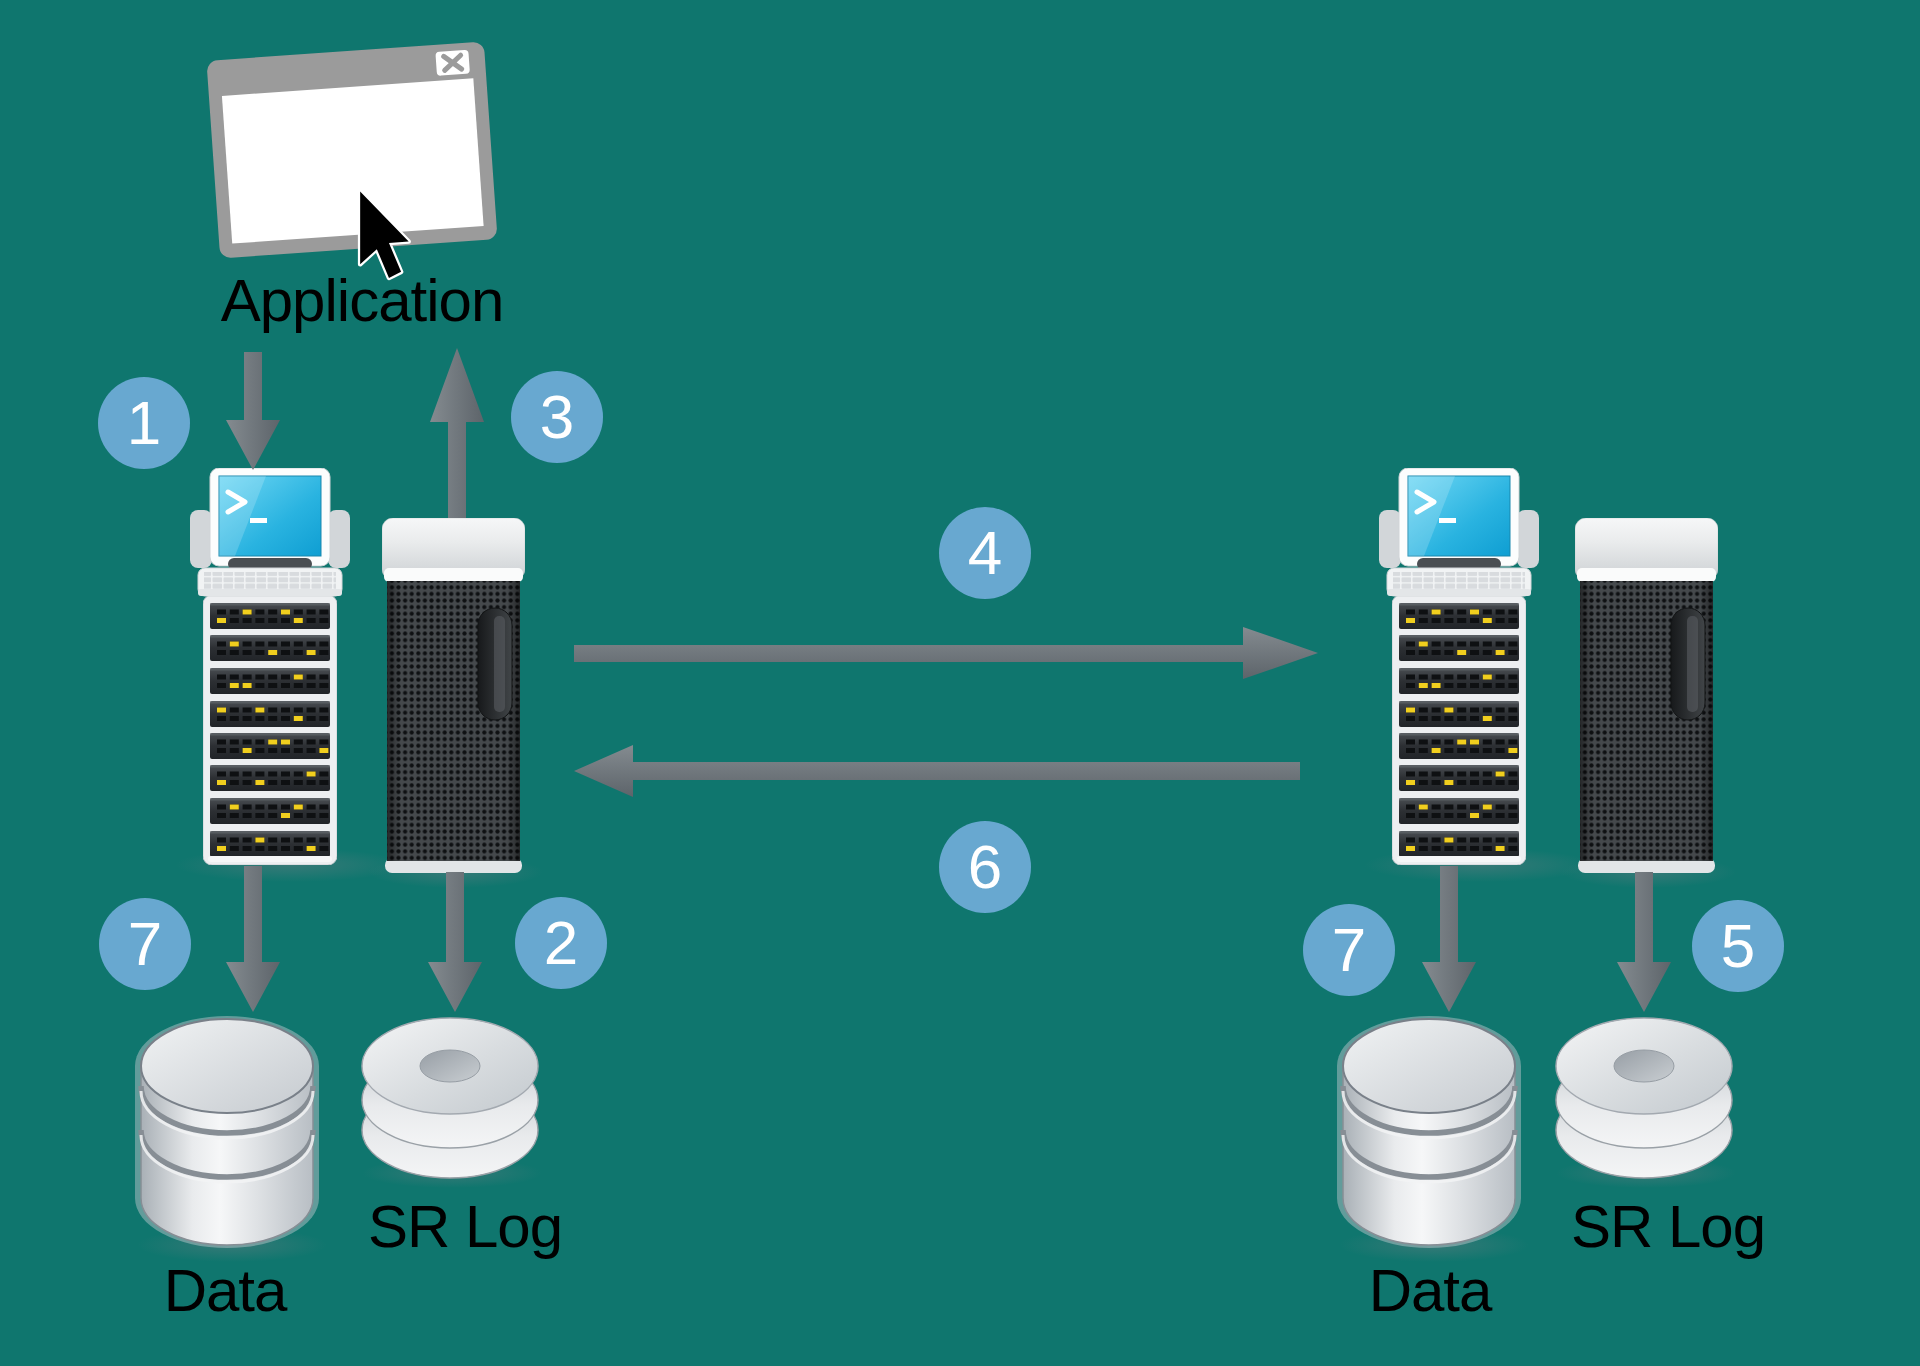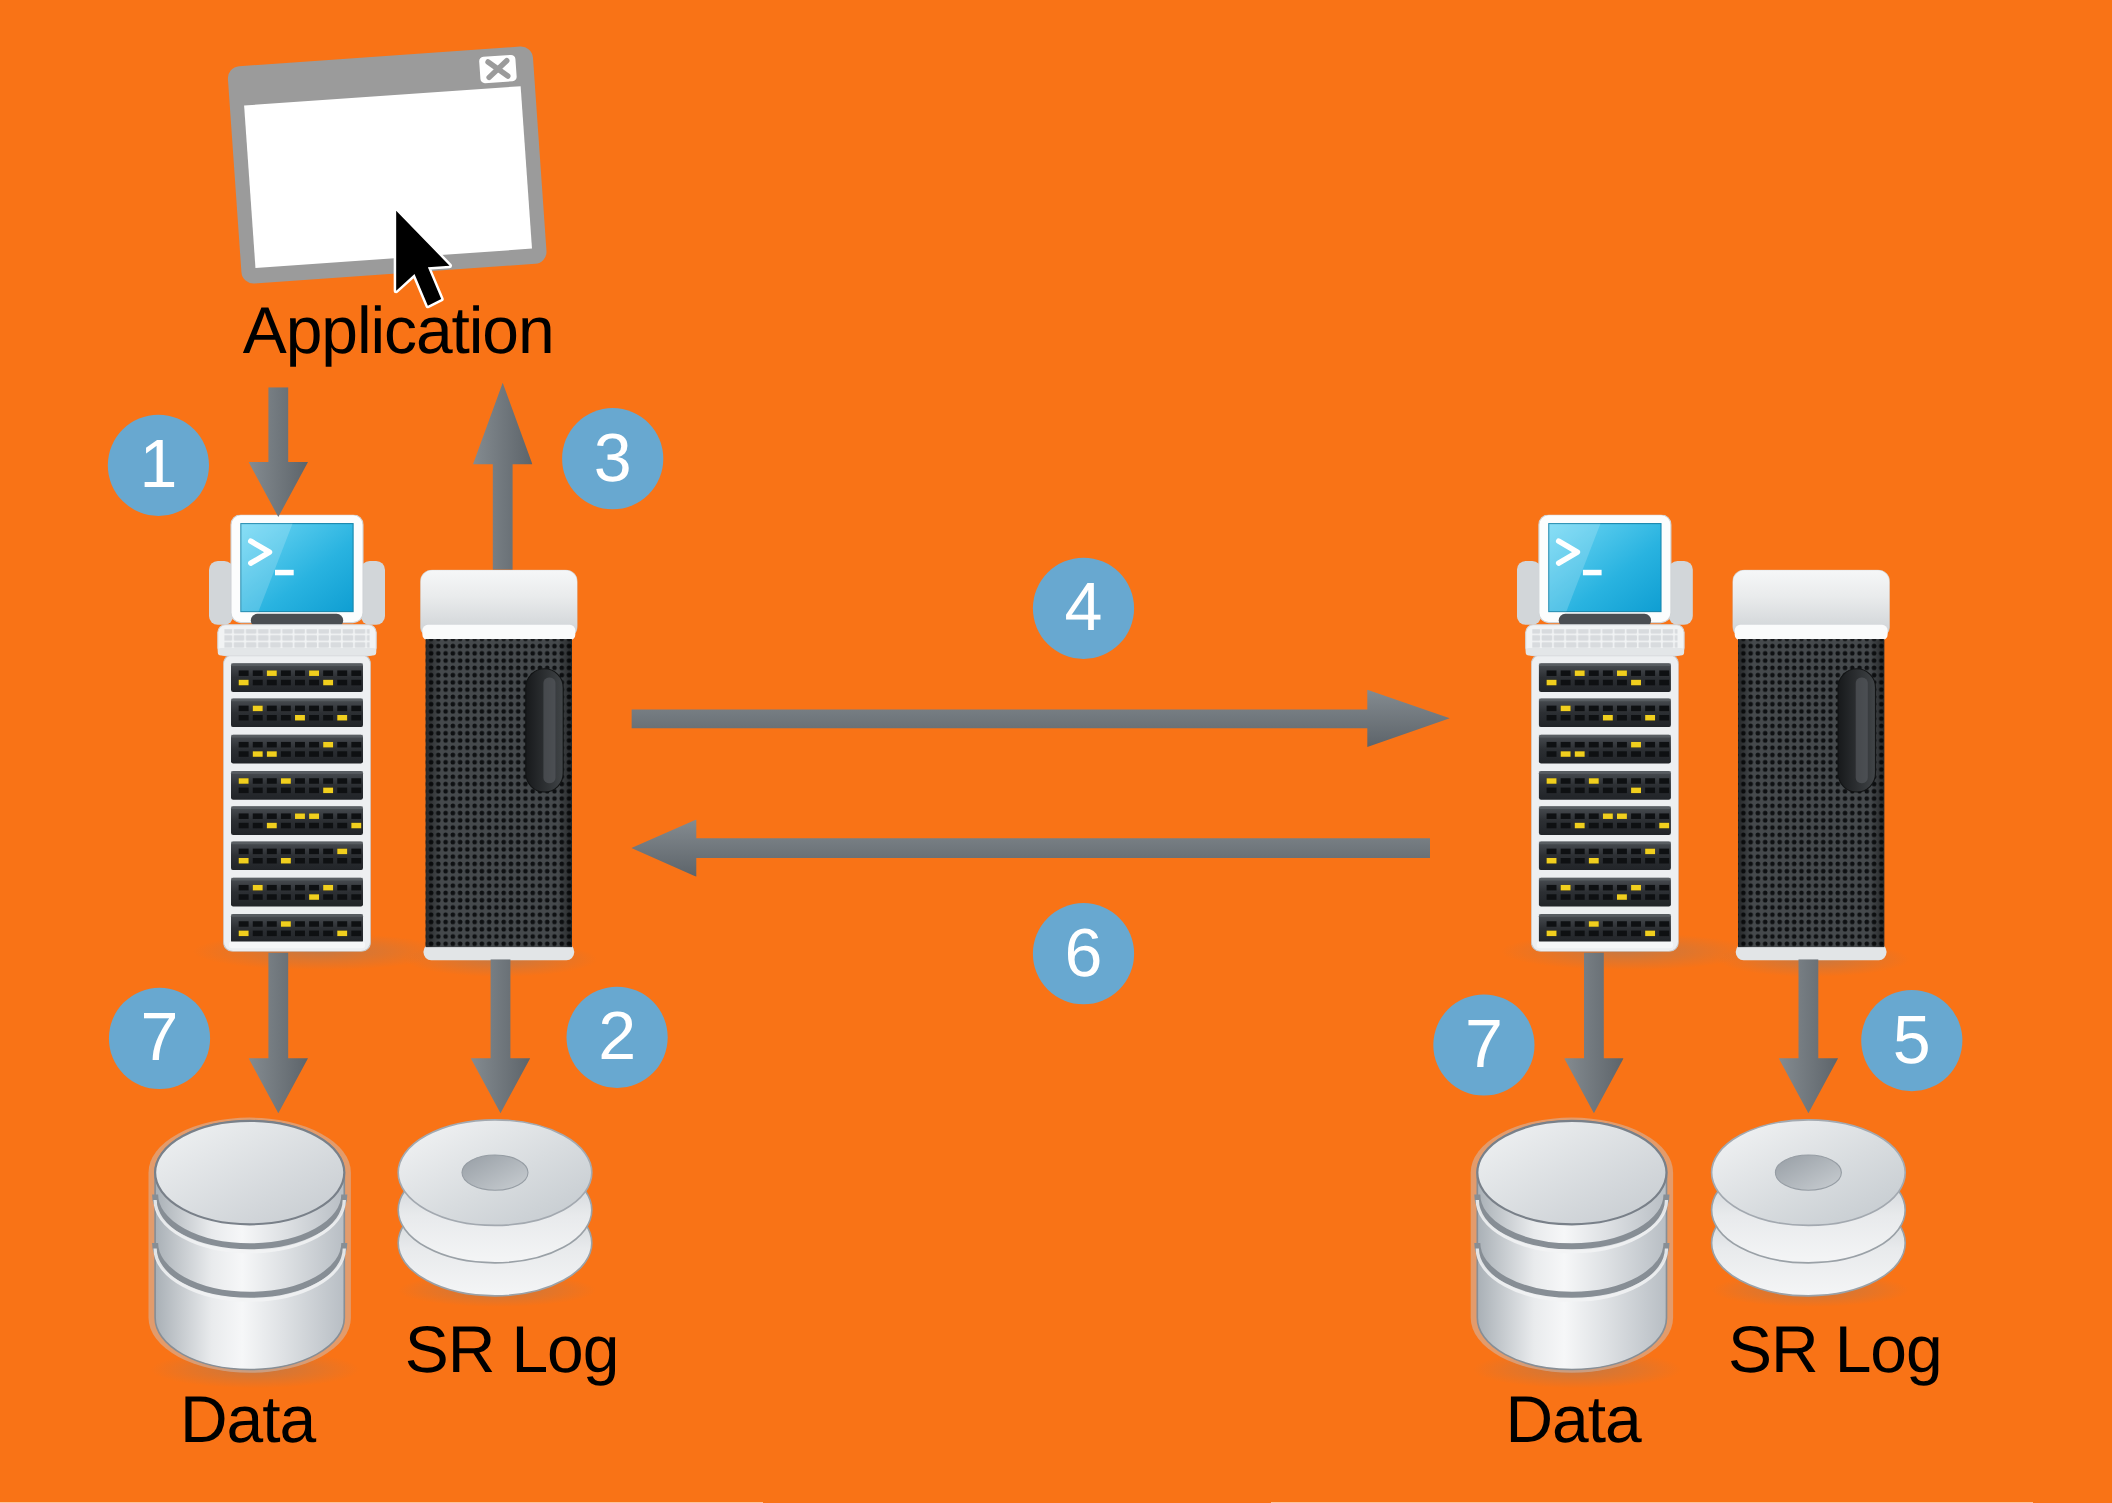--- a/index.html
+++ b/index.html
@@ -1,16 +1,16 @@
 <!DOCTYPE html>
 <html><head>
 <meta charset="utf-8">
 <style>
   html,body{margin:0;padding:0;background:#fff;}
-  .canvas{position:relative;width:1920px;height:1366px;background:#f97316;overflow:hidden;
+  .canvas{position:relative;width:1920px;height:1366px;background:#0f766e;overflow:hidden;
           font-family:"Liberation Sans",sans-serif;}
   .pos{position:absolute;}
   
   .badge{position:absolute;width:92px;height:92px;border-radius:50%;background:#68a8d0;color:#fff;
          display:flex;align-items:center;justify-content:center;font-size:62px;font-weight:400;
          padding-bottom:2px;box-sizing:border-box;z-index:30;}
   #badge1{left:98px;top:377px}
   #badge3{left:511px;top:371px}
   #badge4{left:939px;top:507px}
   #badge6{left:939px;top:821px}

